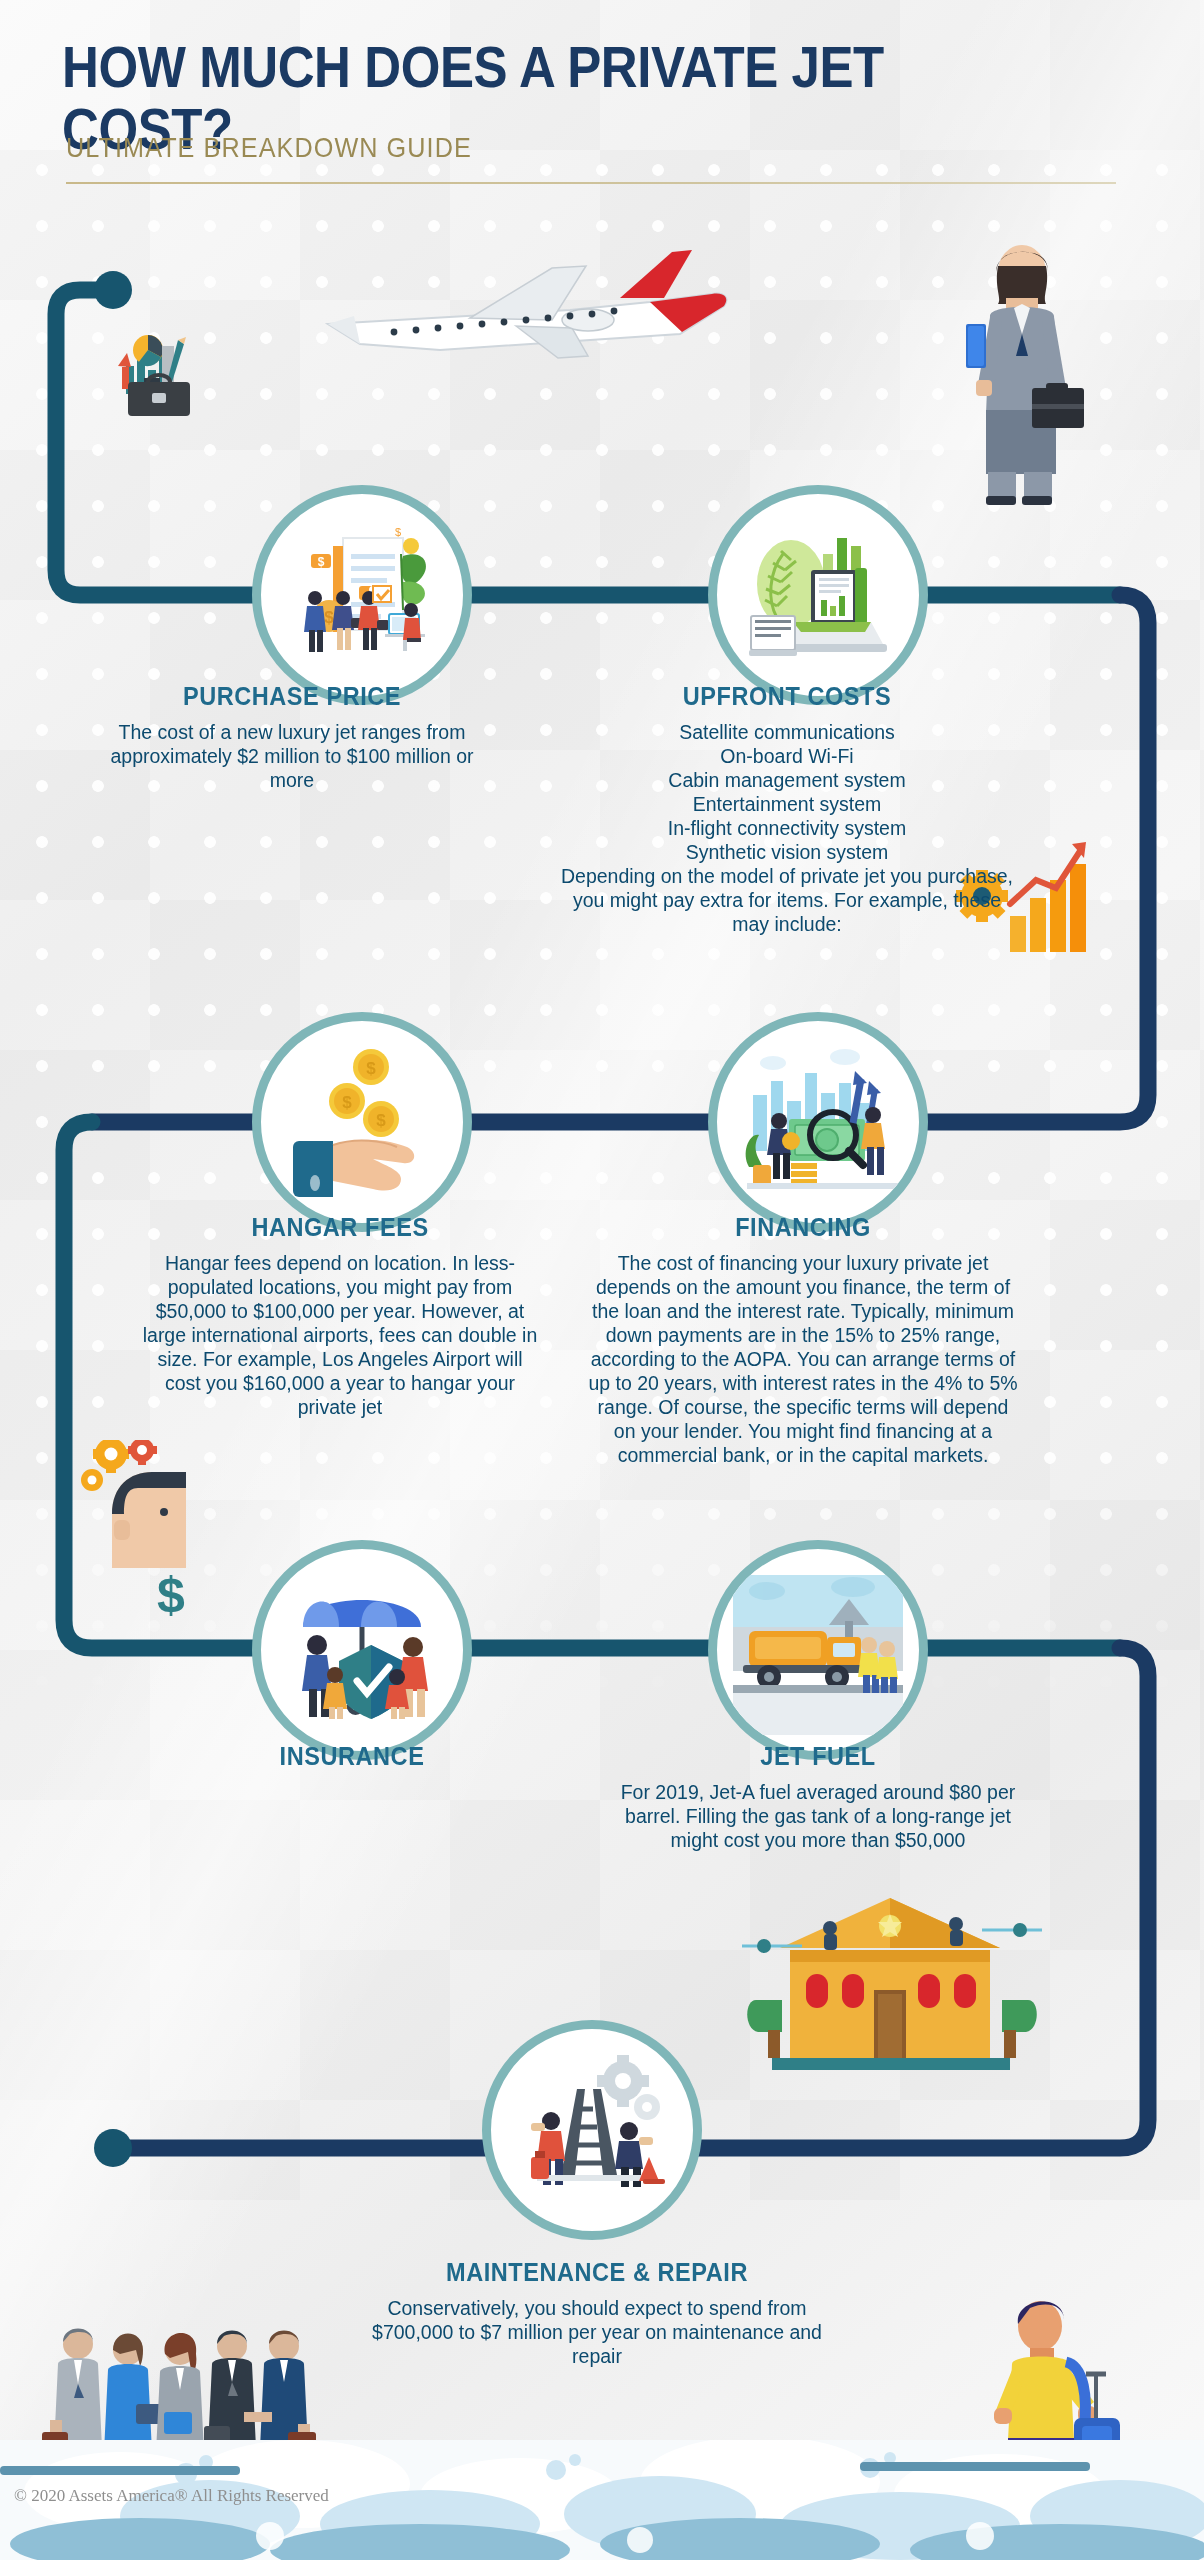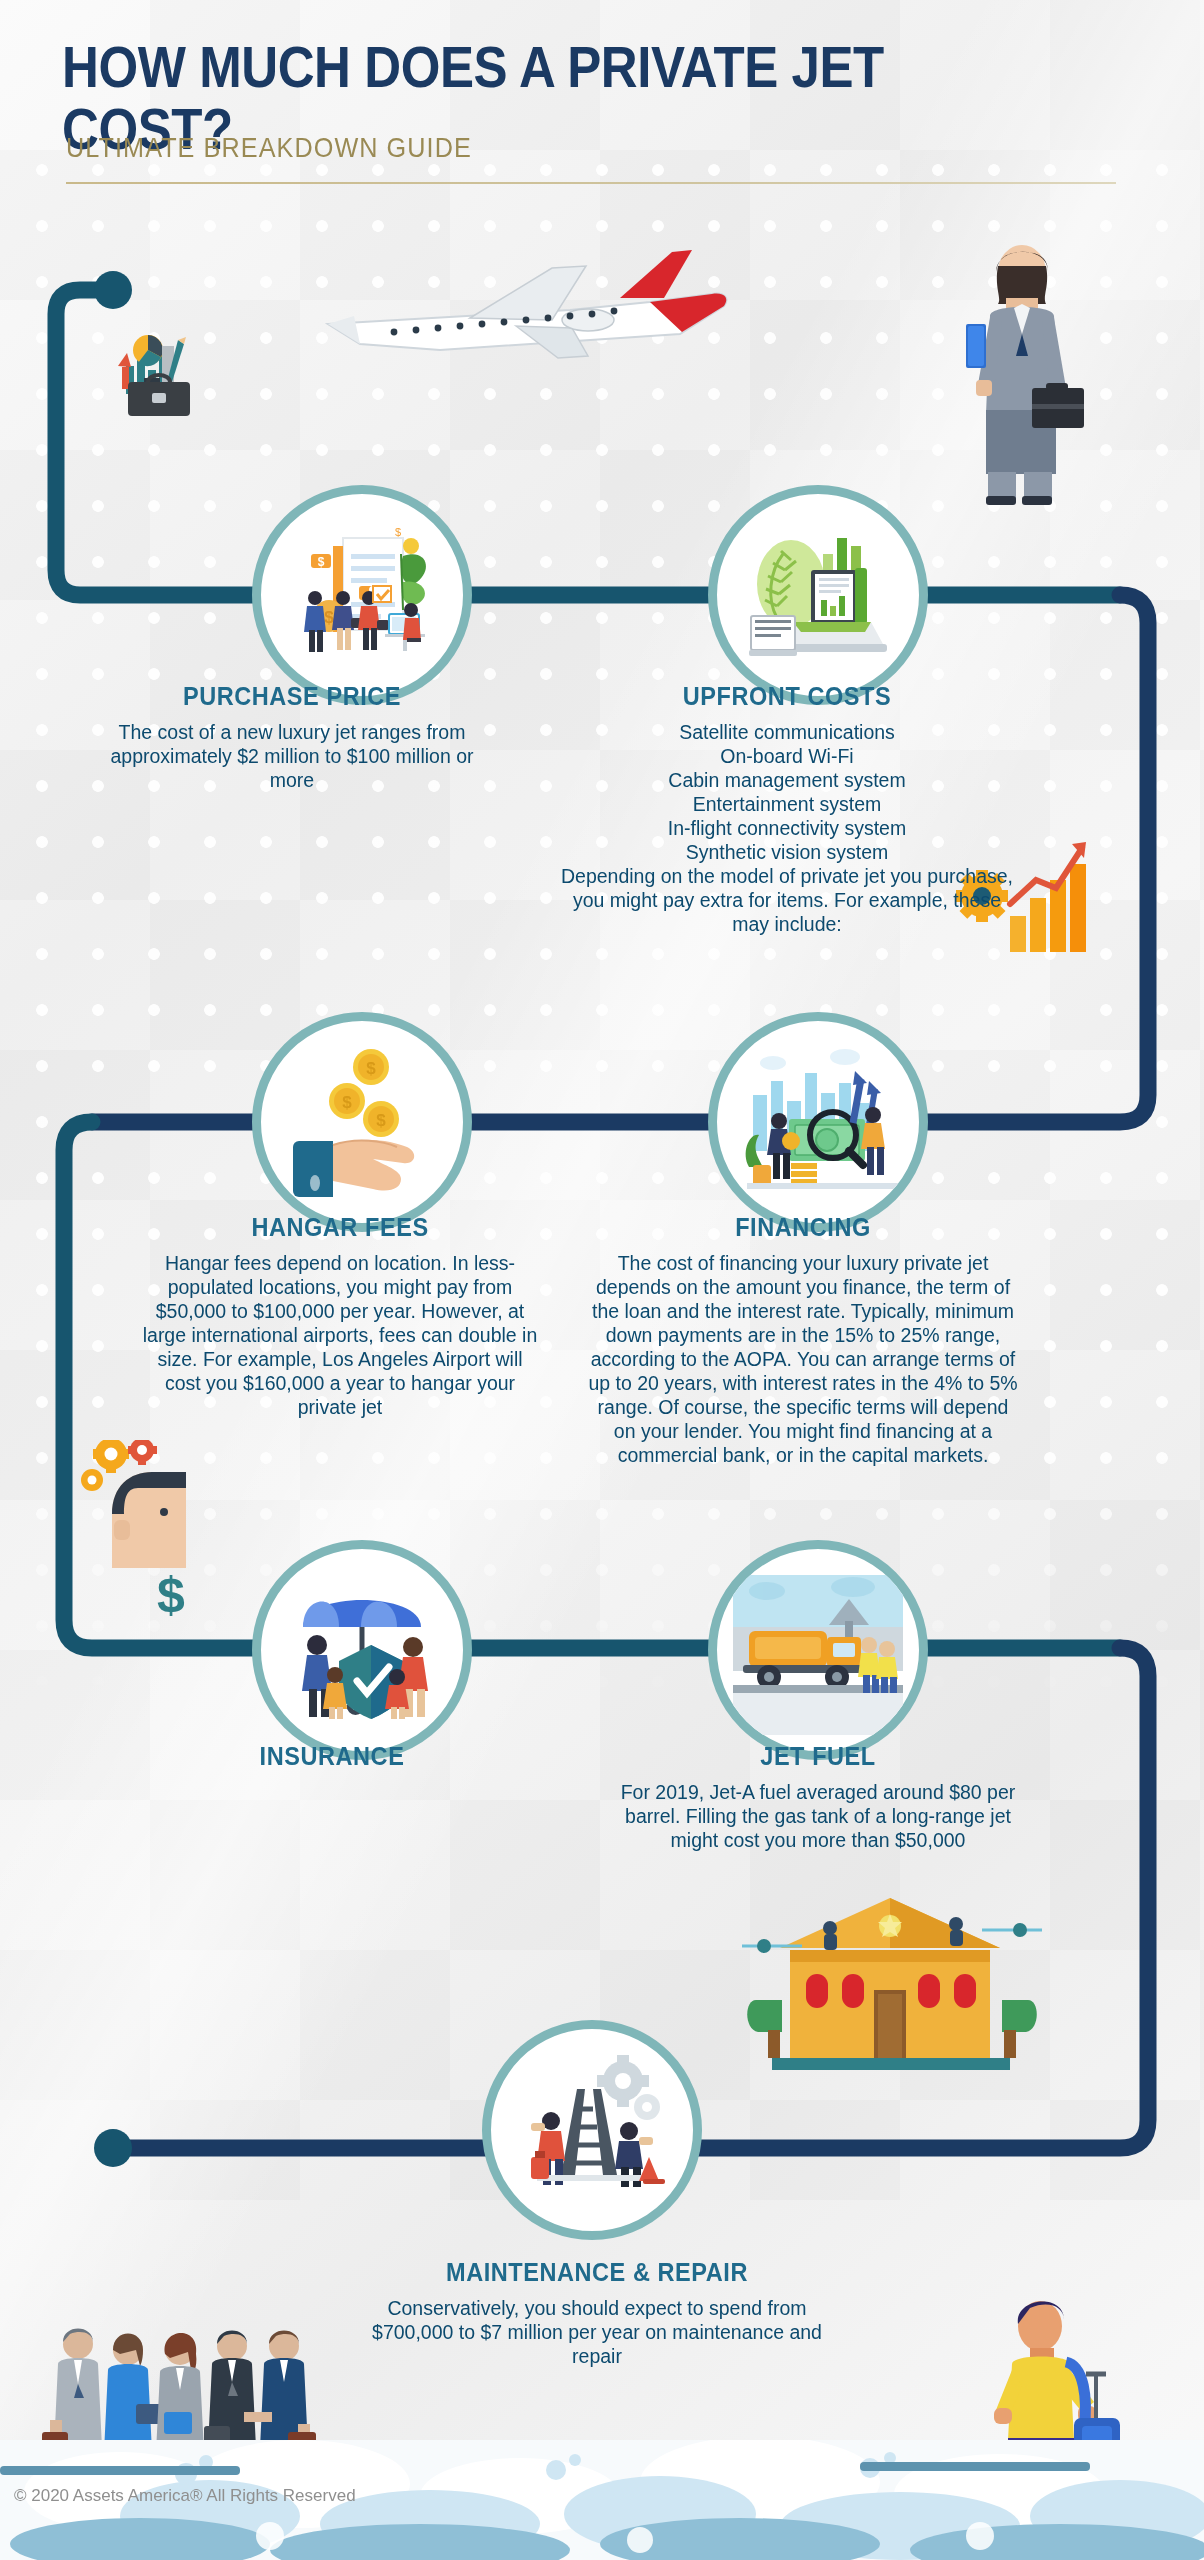--- a/index.html
+++ b/index.html
@@ -92,21 +92,21 @@
 
   
   .deco{ position:absolute; z-index:3; }
   .deco.front{ z-index:7; }
 
   
   #footer-art{ position:absolute; left:0; bottom:0; width:1204px; height:120px; z-index:3; }
   #copyright{
     position:absolute; left:14px; bottom:54px; z-index:8;
     font-size:17px; color:#8f8f8f;
-    font-family:Liberation Sans, sans-serif;
+    font-family:Liberation Serif, serif;
   }
 </style>
 </head>
 <body>
 
 <div id="bg">
   <div class="bg-base"></div>
   <div class="bg-diamonds"></div>
   <div class="bg-dots"></div>
   <div class="bg-sheen"></div>
@@ -658,21 +658,21 @@
 <div class="block" style="left:140px; top:1213px; width:400px;">
   <h3>HANGAR FEES</h3>
   <p>Hangar fees depend on location. In less-populated locations, you might pay from $50,000 to $100,000 per year. However, at large international airports, fees can double in size. For example, Los Angeles Airport will cost you $160,000 a year to hangar your private jet</p>
 </div>
 
 <div class="block" style="left:588px; top:1213px; width:430px;">
   <h3>FINANCING</h3>
   <p>The cost of financing your luxury private jet depends on the amount you finance, the term of the loan and the interest rate. Typically, minimum down payments are in the 15% to 25% range, according to the AOPA. You can arrange terms of up to 20 years, with interest rates in the 4% to 5% range. Of course, the specific terms will depend on your lender. You might find financing at a commercial bank, or in the capital markets.</p>
 </div>
 
-<div class="block" style="left:132px; top:1742px; width:400px;">
+<div class="block" style="left:152px; top:1742px; width:400px;">
   <h3>INSURANCE</h3>
 </div>
 
 <div class="block" style="left:606px; top:1742px; width:424px;">
   <h3>JET FUEL</h3>
   <p>For 2019, Jet-A fuel averaged around $80 per barrel. Filling the gas tank of a long-range jet might cost you more than $50,000</p>
 </div>
 
 <div class="block" style="left:362px; top:2258px; width:470px;">
   <h3>MAINTENANCE &amp; REPAIR</h3>

